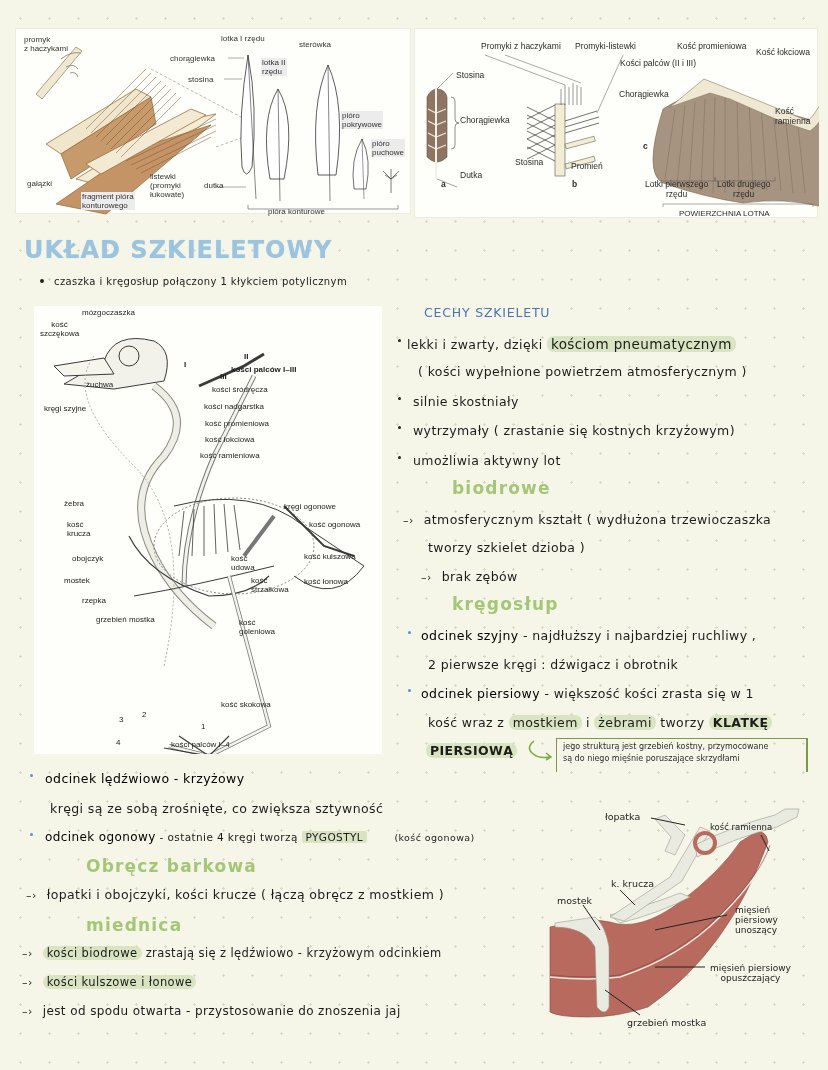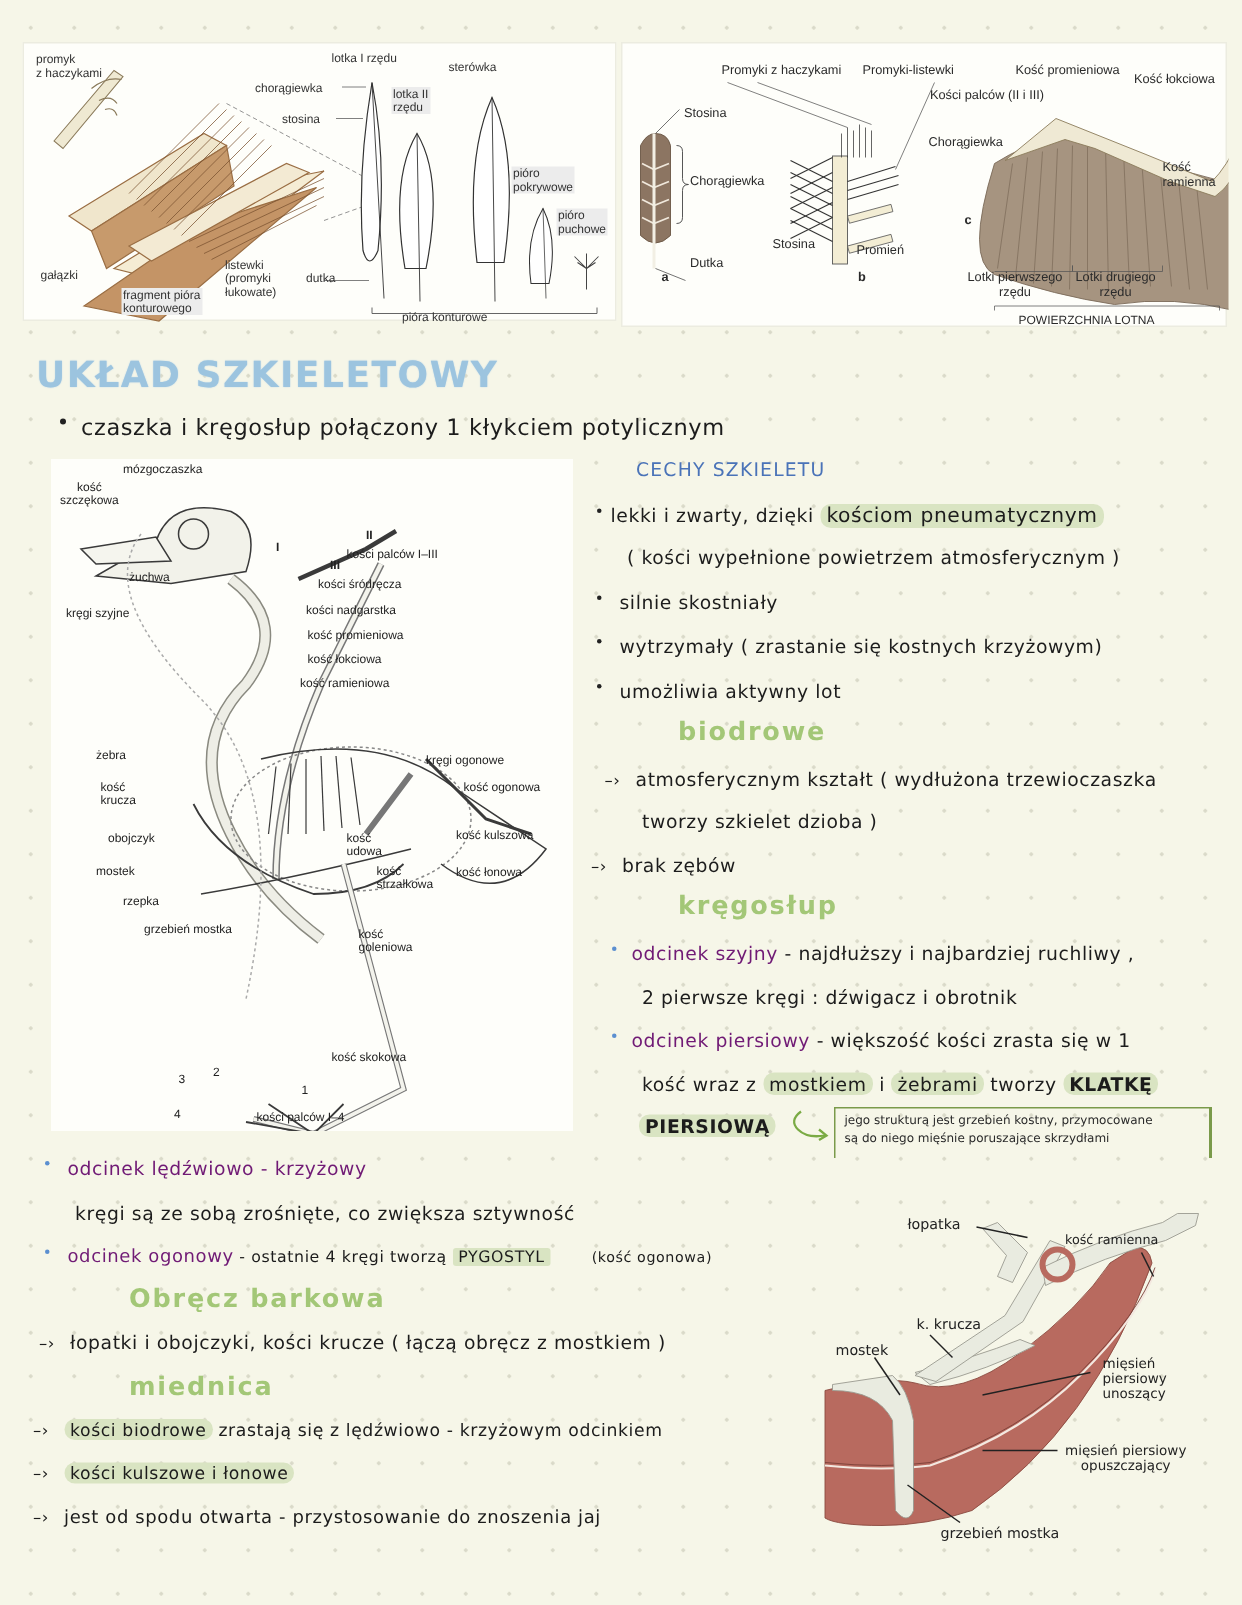--- a/index.html
+++ b/index.html
@@ -45,21 +45,21 @@
     text-shadow: 0 0 1px #b8d5e8;
   }
   .subhead-blue {
     position: absolute; font-family: "DejaVu Sans", sans-serif;
     font-size: 12.5px; letter-spacing: 0.8px; color: #4a73b8;
   }
   .subhead-green {
     position: absolute; font-family: "DejaVu Sans", sans-serif;
     font-size: 17px; letter-spacing: 1.2px; color: #a3c777; font-weight: bold;
   }
-  .blue { color: #701a75; }
+  .blue { color: #000000; }
   .hl {
     background: #d9e4c2; border-radius: 7px; padding: 0 4px;
   }
   .bullet-dot { display: inline-block; width: 4px; height: 4px; border-radius: 50%;
     background: #222; vertical-align: top; margin-top: 3px; margin-right: 10px; }
   .bullet-dot.blue-dot { background: #5b8fd0; }
   .arrow { display: inline-block; margin-right: 10px; font-size: 11px; }
 
   .note-box {
     position: absolute; border: 1.5px solid #7a9a4a; border-right-width: 2px;
@@ -227,21 +227,21 @@
   <div class="lbl2 bold" style="left:26px; top:150px;">a</div>
   <div class="lbl2 bold" style="left:157px; top:150px;">b</div>
   <div class="lbl2" style="left:230px; top:150px; white-space:pre; text-align:center;">Lotki pierwszego
 rzędu</div>
   <div class="lbl2" style="left:302px; top:150px; white-space:pre; text-align:center;">Lotki drugiego
 rzędu</div>
   <div class="lbl2" style="left:264px; top:180px; font-size:8px;">POWIERZCHNIA LOTNA</div>
 </div>
 
 <div class="title" style="left:24px; top:236px;">UKŁAD SZKIELETOWY</div>
-<div class="hw" style="left:40px; top:276px; font-size:15px;">
+<div class="hw" style="left:40px; top:276px; font-size:10px;">
   <span class="bullet-dot"></span><span>czaszka i kręgosłup połączony 1 kłykciem potylicznym</span>
 </div>
 
 <div class="panel" style="left:34px; top:306px; width:348px; height:448px; border:none;">
   <svg width="348" height="448">
     <g fill="none" stroke="#3a3a3a" stroke-width="1">
 
       <path d="M70 55 q10 -30 50 -20 q20 10 10 40 l-50 8 l-50 -5 z" fill="#f2f2ea"></path>
       <path d="M20 60 l50 -8 l10 16 l-50 2 z" fill="#f5f5ee"></path>
       <circle cx="95" cy="50" r="10"></circle>
@@ -275,21 +275,21 @@
     </g>
   </svg>
   <div class="slbl" style="left:48px; top:2px;">mózgoczaszka</div>
   <div class="slbl" style="left:6px; top:14px; white-space:pre; text-align:center;">kość
 szczękowa</div>
   <div class="slbl" style="left:52px; top:74px;">żuchwa</div>
   <div class="slbl" style="left:10px; top:98px;">kręgi szyjne</div>
   <div class="slbl" style="left:210px; top:46px; font-weight:bold;">II</div>
   <div class="slbl" style="left:150px; top:54px; font-weight:bold;">I</div>
   <div class="slbl" style="left:186px; top:66px; font-weight:bold;">III</div>
-  <div class="slbl" style="left:197px; top:59px;">kości palców I–III</div>
+  <div class="slbl" style="left:197px; top:59px;font-weight:bold;">kości palców I–III</div>
   <div class="slbl" style="left:178px; top:79px;">kości śródręcza</div>
   <div class="slbl" style="left:170px; top:96px;">kości nadgarstka</div>
   <div class="slbl" style="left:171px; top:113px;">kość promieniowa</div>
   <div class="slbl" style="left:171px; top:129px;">kość łokciowa</div>
   <div class="slbl" style="left:166px; top:145px;">kość ramieniowa</div>
   <div class="slbl" style="left:30px; top:193px;">żebra</div>
   <div class="slbl" style="left:250px; top:196px;">kręgi ogonowe</div>
   <div class="slbl" style="left:33px; top:214px; white-space:pre;">kość
 krucza</div>
   <div class="slbl" style="left:275px; top:214px;">kość ogonowa</div>
@@ -327,21 +327,21 @@
 </div>
 <div class="hw" style="left:398px; top:453px;">
   <span class="bullet-dot" style="width:3px;height:3px;margin-right:12px;"></span><span>umożliwia aktywny lot</span>
 </div>
 
 <div class="subhead-green" style="left:452px; top:478px;">biodrowe</div>
 <div class="hw" style="left:403px; top:512px;">
   <span class="arrow">–›</span><span>atmosferycznym kształt ( wydłużona trzewioczaszka</span>
 </div>
 <div class="hw" style="left:428px; top:540px;">tworzy szkielet dzioba )</div>
-<div class="hw" style="left:394px; top:569px;">
+<div class="hw" style="left:421px; top:569px;">
   <span class="arrow">–›</span><span>brak zębów</span>
 </div>
 
 <div class="subhead-green" style="left:452px; top:594px;">kręgosłup</div>
 <div class="hw" style="left:408px; top:628px;">
   <span class="bullet-dot blue-dot" style="width:3px;height:3px;margin-right:10px;"></span><span class="blue">odcinek szyjny</span><span> - najdłuższy i najbardziej ruchliwy ,</span>
 </div>
 <div class="hw" style="left:428px; top:657px;">2 pierwsze kręgi : dźwigacz i obrotnik</div>
 <div class="hw" style="left:408px; top:686px;">
   <span class="bullet-dot blue-dot" style="width:3px;height:3px;margin-right:10px;"></span><span class="blue">odcinek piersiowy</span><span> -  większość kości zrasta się w 1</span>

